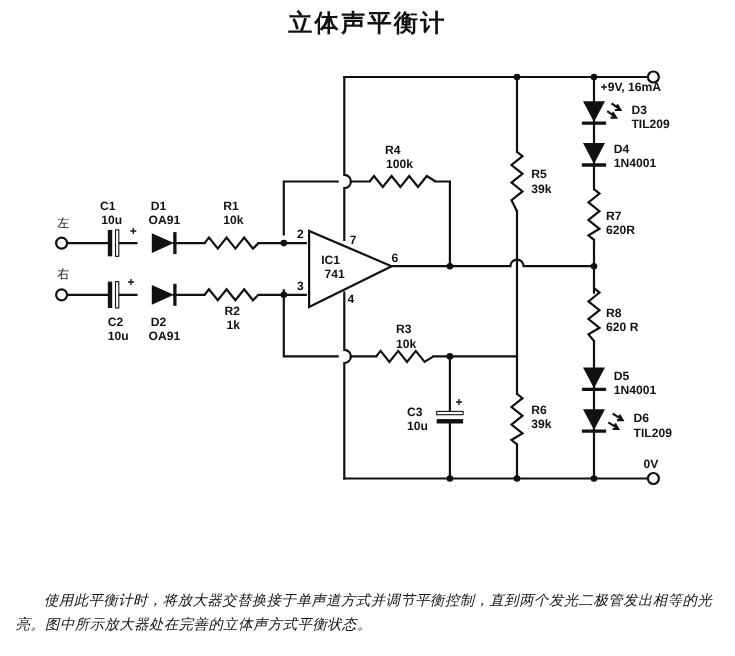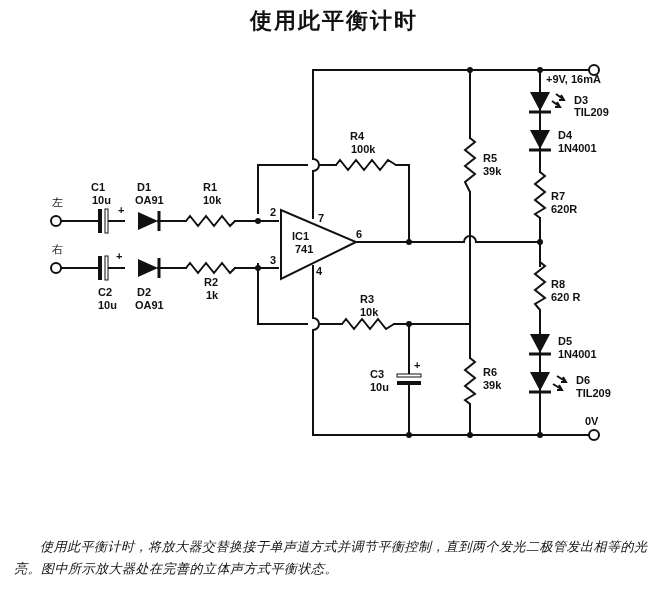--- a/index.html
+++ b/index.html
@@ -11,21 +11,21 @@
   #schematic .dot { fill:#111; }
   #schematic .term { fill:#fff; stroke:#111; stroke-width:2; }
   #schematic .diode { fill:#111; }
   #schematic .lbl { font-family:"Liberation Sans", sans-serif; font-size:11px; font-weight:bold; fill:#111; }
   #schematic .cjk { font-family:"DejaVu Serif", serif; font-size:11px; fill:#111; }
   #caption { position:absolute; left:14px; top:536px; width:640px; font-size:13px; line-height:22px; text-indent:26px; letter-spacing:0.5px;font-style:italic; }
 </style>
 </head>
 <body>
 
-<div id="title">使用此平衡计时</div>
+<div id="title">立体声平衡计</div>
 
 <svg id="schematic" width="668" height="530">
 
   <g>
 
     <path class="w" d="M313 70 L588 70"></path>
 
     <path class="w" d="M313 435 L588 435"></path>
 
     <path class="w" d="M313 70 L313 159 A6 6 0 0 1 313 171 L313 218"></path>

